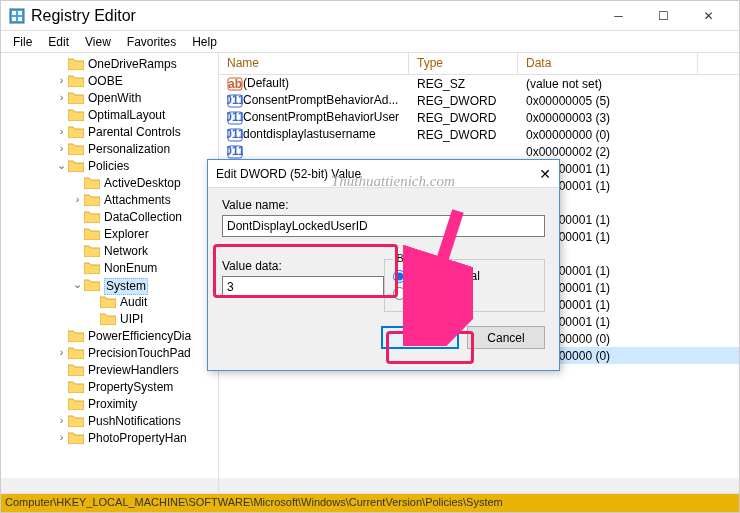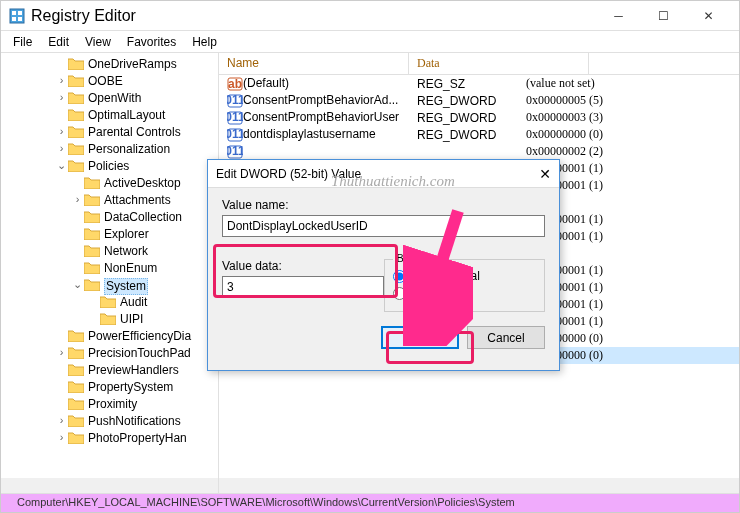--- a/index.html
+++ b/index.html
@@ -21,23 +21,23 @@
 .tree-node.selected .label { background: #cde8ff; border: 1px dotted #7ab6e8; padding: 0 1px; }
 .list-panel { flex: 1; background: #fff; position: relative; overflow: hidden; }
 .list-header { display: flex; height: 22px; border-bottom: 1px solid #e0e0e0; }
 .list-header .col { padding: 3px 8px; border-right: 1px solid #e0e0e0; color: #a16207; }
 .list-body { }
 .list-row { display: flex; height: 17px; align-items: center; }
 .list-row.selected { background: #cde8ff; }
 .list-row .cell { padding: 0 8px; overflow: hidden; white-space: nowrap; }
 .col-name { width: 190px; }
 .col-type { width: 109px; }
-.col-data { width: 180px; font-family: Liberation Serif, serif; }
+.col-data { width: 180px; }
 .val-icon { width: 16px; height: 16px; display: inline-flex; align-items: center; justify-content: center; margin-right: 0; vertical-align: middle; }
-.statusbar { height: 20px; border-top: 1px solid #e0e0e0; padding: 2px 16px; font-size: 11px; color: #333; background: #f0abfc; }
+.statusbar { height: 20px; border-top: 1px solid #e0e0e0; padding: 2px 4px; font-size: 11px; color: #333; background: #eab308; }
 .dialog { position: absolute; left: 206px; top: 158px; width: 353px; height: 212px; background: #f0f0f0; border: 1px solid #4a90d9; box-shadow: 2px 2px 8px rgba(0,0,0,0.25); z-index: 10; }
 .dialog-titlebar { height: 28px; background: #fff; display: flex; align-items: center; padding: 0 8px; border-bottom: 1px solid #ddd; }
 .dialog-titlebar .dtitle { flex: 1; }
 .dialog-titlebar .close { width: 30px; text-align: right; font-size: 14px; }
 .dialog-body { padding: 10px 14px; }
 .field-label { display: block; margin-bottom: 3px; }
 .field-input { width: 100%; border: 1px solid #7a7a7a; background: #fff; padding: 3px 4px; height: 22px; }
 .dialog-row { display: flex; margin-top: 22px; }
 .dialog-col { flex: 1; }
 .base-group { border: 1px solid #ccc; padding: 6px 8px 8px; position: relative; }
@@ -313,20 +313,21 @@
             </svg>
           </span>
           <span class="label">PhotoPropertyHan</span>
         </div>
       </div>
     <div class="scroll-stub bottom"></div>
   </div>
   <div class="list-panel">
     <div class="list-header">
       <div class="col col-name">Name</div>
+      <div class="col col-type">Type</div>
       <div class="col col-data">Data</div>
     </div>
     <div class="list-body" id="list-body">
         <div class="list-row">
           <div class="cell col-name"><span class="val-icon">
               <svg width="16" height="16">
                 <rect x="1" y="2" width="14" height="12" rx="2" fill="#fff" stroke="#cc5a2a"></rect>
                 <text x="8" y="12" text-anchor="middle" font-size="8" fill="#cc5a2a" font-weight="bold">ab</text>
               </svg>
             </span><span>(Default)</span></div>

